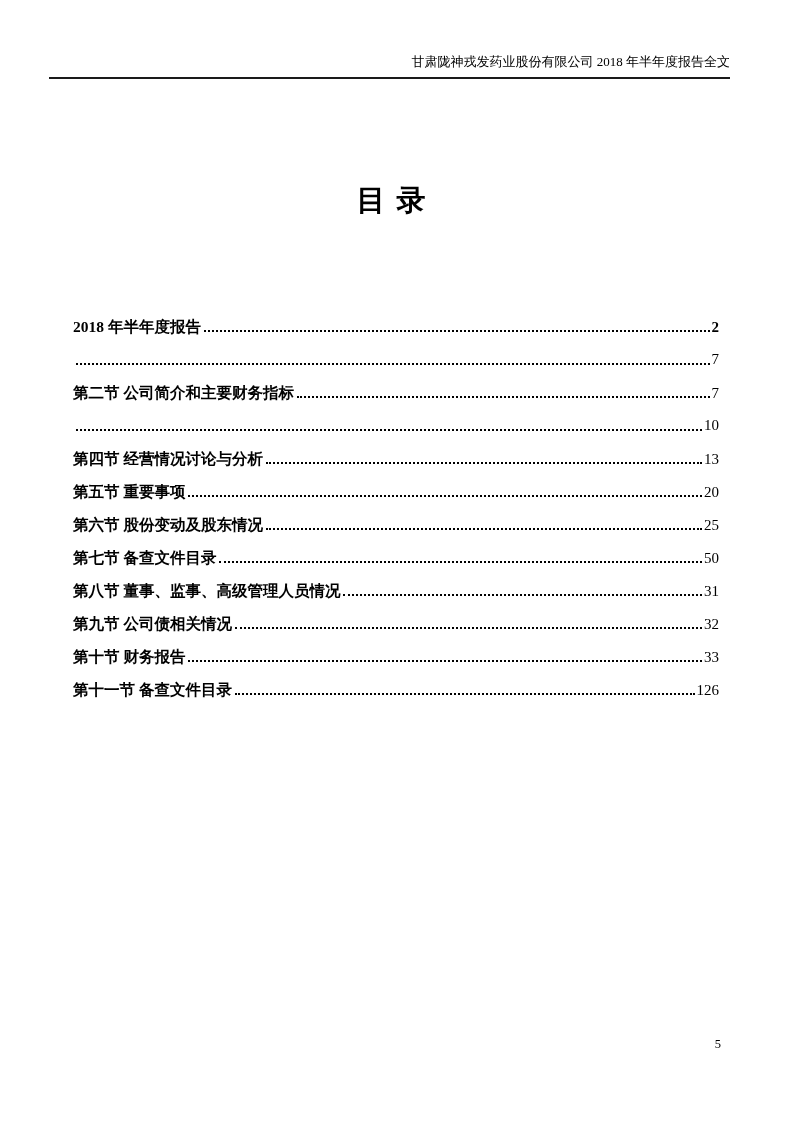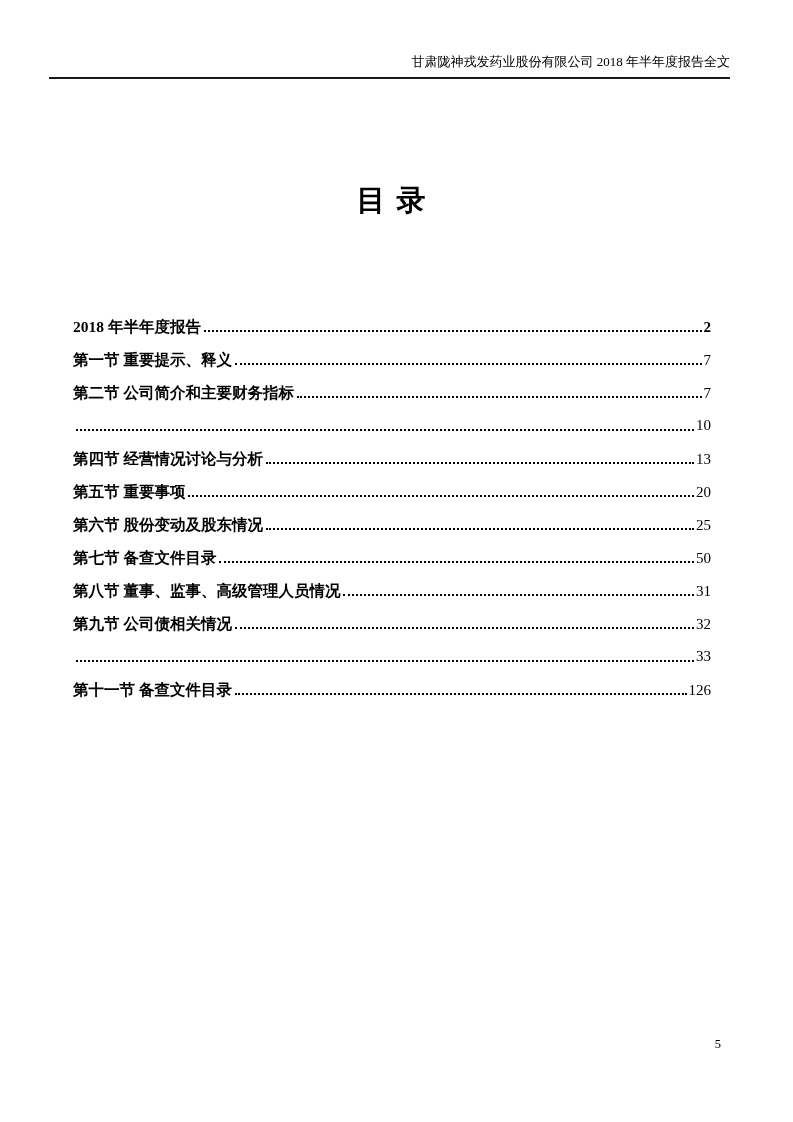--- a/index.html
+++ b/index.html
@@ -31,21 +31,21 @@
     left: 0;
     width: 100%;
     text-align: center;
     font-size: 29px;
     font-weight: bold;
     letter-spacing: 11px;
   }
   .toc {
     position: absolute;
     left: 73px;
-    right: 82px;
+    right: 74px;
     top: 310px;
   }
   .toc-row {
     display: flex;
     align-items: baseline;
     height: 33px;
     line-height: 33px;
     font-size: 15.5px;
     font-weight: bold;
     cursor: pointer;
@@ -84,21 +84,20 @@
 
   <div class="toc">
 
     <div class="toc-row">
       <span class="toc-label">2018 年半年度报告</span>
       <span class="toc-leader"></span>
       <span class="toc-page">2</span>
     </div>
 
     <div class="toc-row">
-      <span class="toc-label">第一节 重要提示、释义</span>
       <span class="toc-leader"></span>
       <span class="toc-page">7</span>
     </div>
 
     <div class="toc-row">
       <span class="toc-label">第二节 公司简介和主要财务指标</span>
       <span class="toc-leader"></span>
       <span class="toc-page">7</span>
     </div>
 
@@ -137,20 +136,21 @@
       <span class="toc-page">31</span>
     </div>
 
     <div class="toc-row">
       <span class="toc-label">第九节 公司债相关情况</span>
       <span class="toc-leader"></span>
       <span class="toc-page">32</span>
     </div>
 
     <div class="toc-row">
+      <span class="toc-label">第十节 财务报告</span>
       <span class="toc-leader"></span>
       <span class="toc-page">33</span>
     </div>
 
     <div class="toc-row">
       <span class="toc-label">第十一节 备查文件目录</span>
       <span class="toc-leader"></span>
       <span class="toc-page">126</span>
     </div>
 

